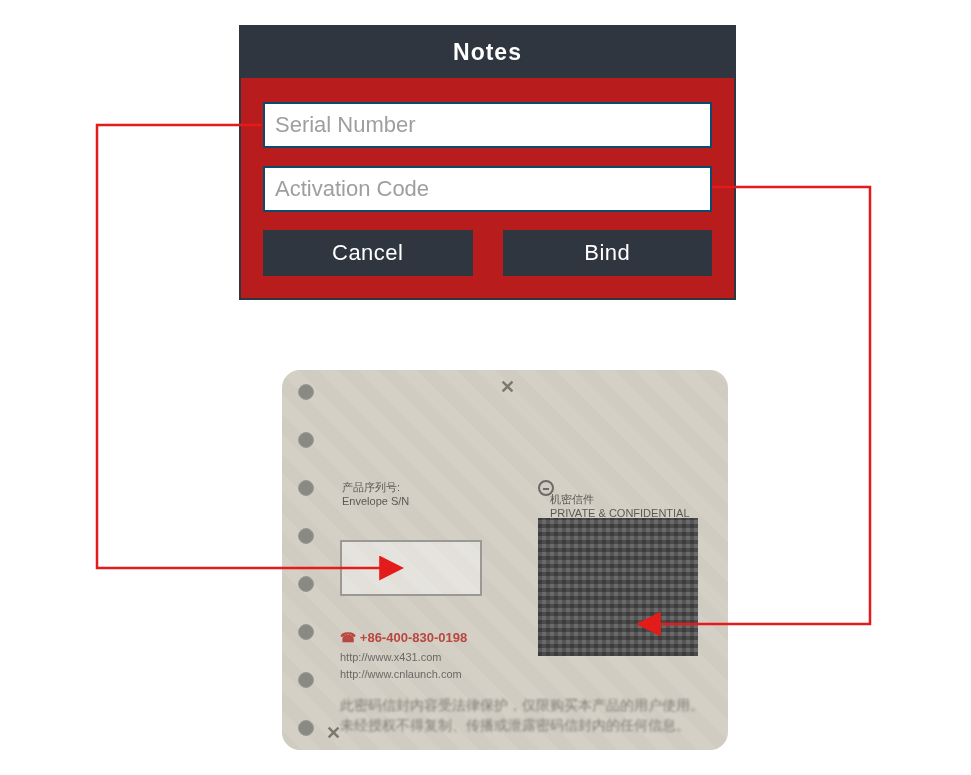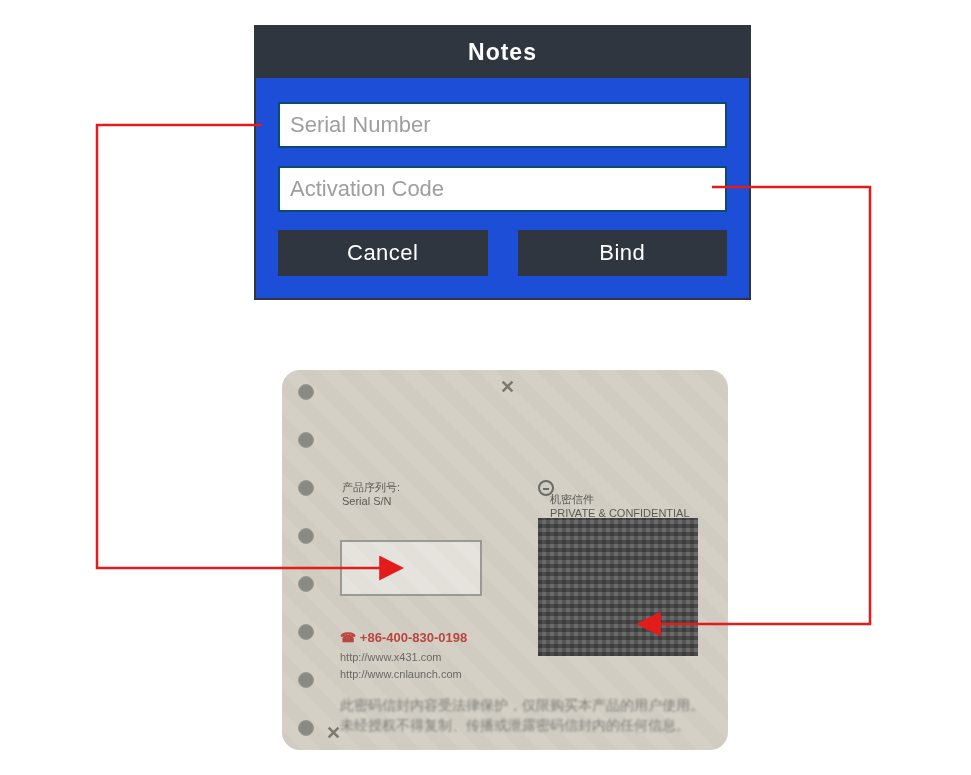--- a/index.html
+++ b/index.html
@@ -6,25 +6,25 @@
   body {
     width: 971px;
     height: 775px;
     background: #ffffff;
     font-family: Arial, Helvetica, sans-serif;
     position: relative;
   }
   
   .dialog {
     position: absolute;
-    left: 254px;
+    left: 239px;
     top: 25px;
     width: 497px;
     border: 2px solid #2f3640;
-    background: #1d4ed8;
+    background: #b91c1c;
   }
   .dialog-header {
     background: #2f3640;
     color: #ffffff;
     text-align: center;
     font-weight: bold;
     font-size: 23px;
     padding: 12px 0;
     letter-spacing: 1px;
   }
@@ -196,21 +196,21 @@
     <div class="hole"></div>
     <div class="hole"></div>
     <div class="hole"></div>
   </div>
   <div class="env-x1">✕</div>
   <div class="env-x2">✕</div>
 
 
   <div class="env-label sn">
     <div>产品序列号:</div>
-    <div>Serial S/N</div>
+    <div>Envelope S/N</div>
   </div>
 
   <div class="env-icon"></div>
   <div class="env-label conf">
     <div>机密信件</div>
     <div>PRIVATE &amp; CONFIDENTIAL</div>
   </div>
 
   <div class="env-sn-box"></div>
   <div class="env-scratch"></div>

